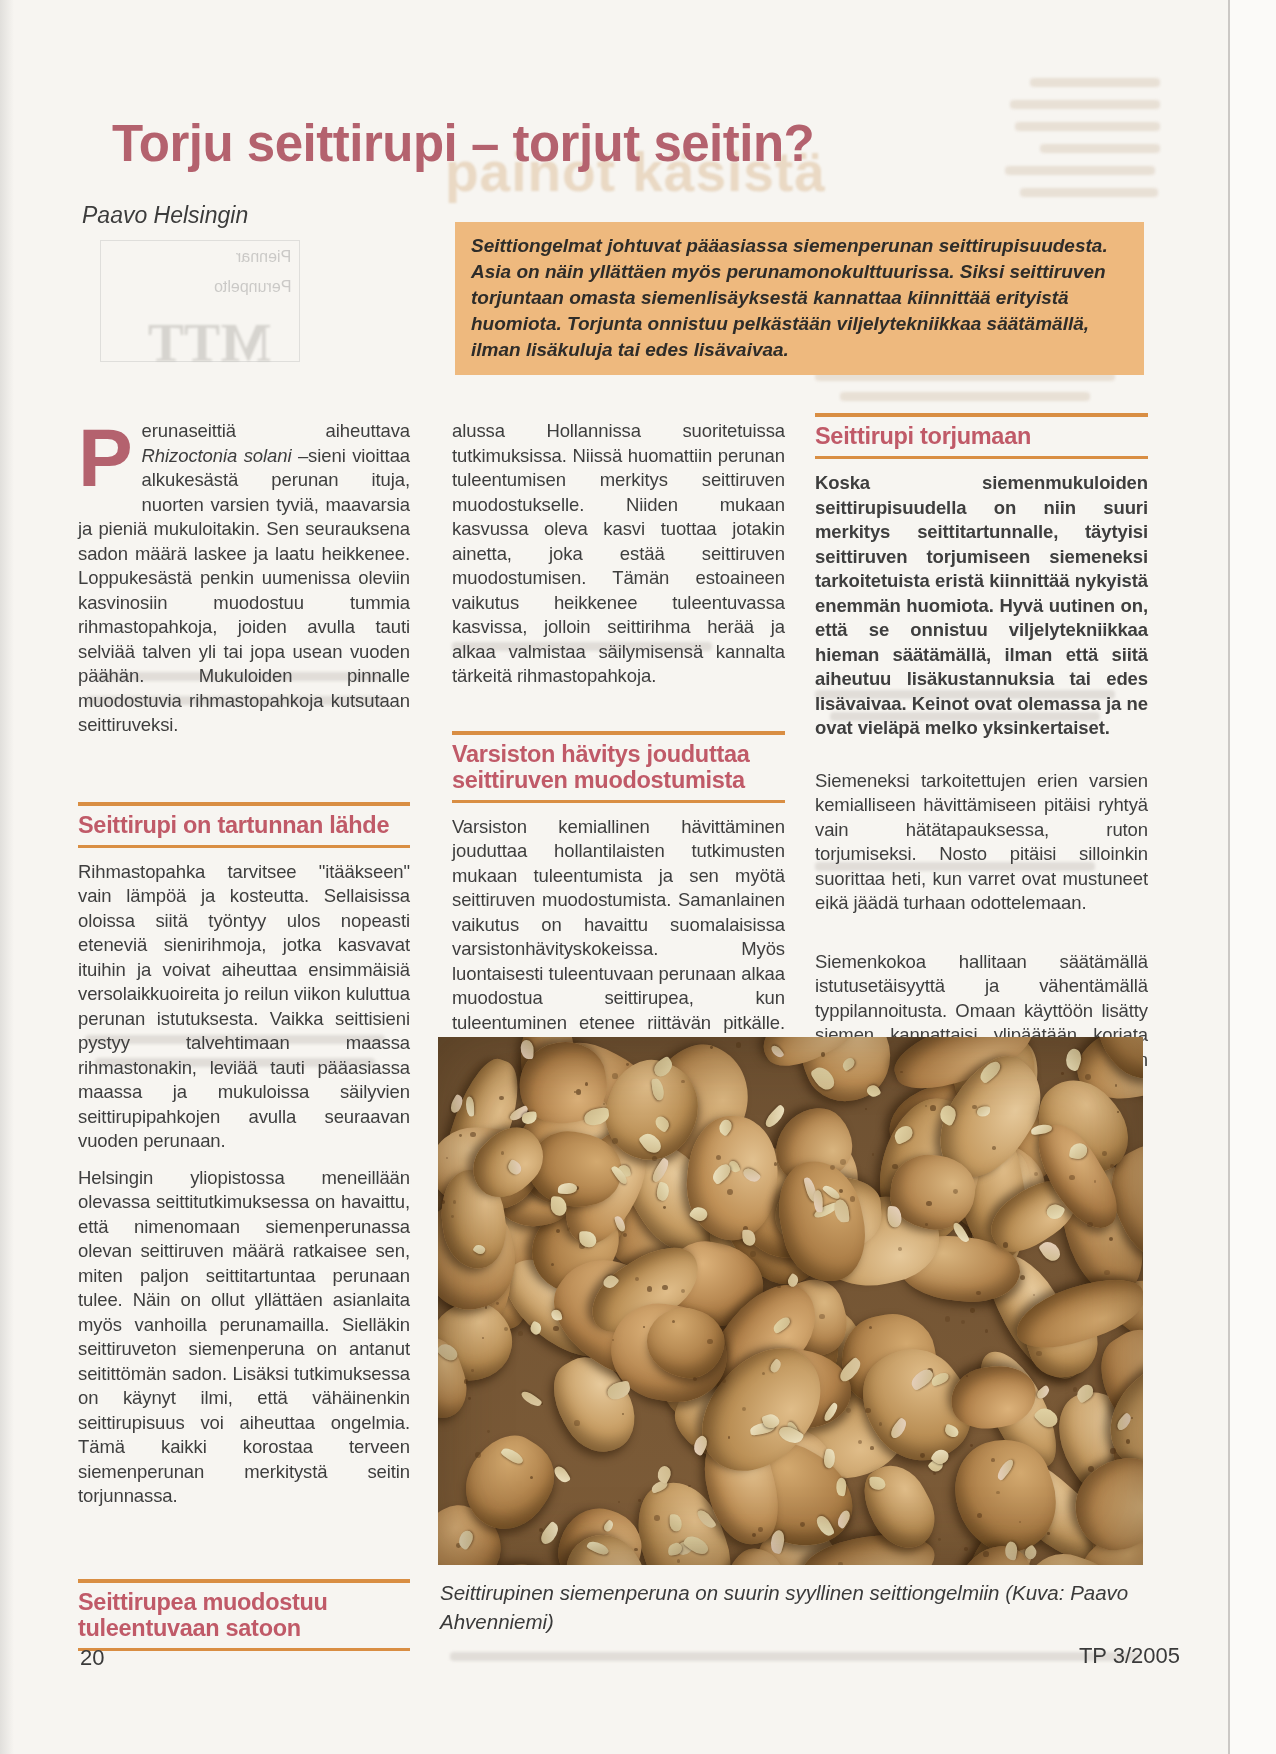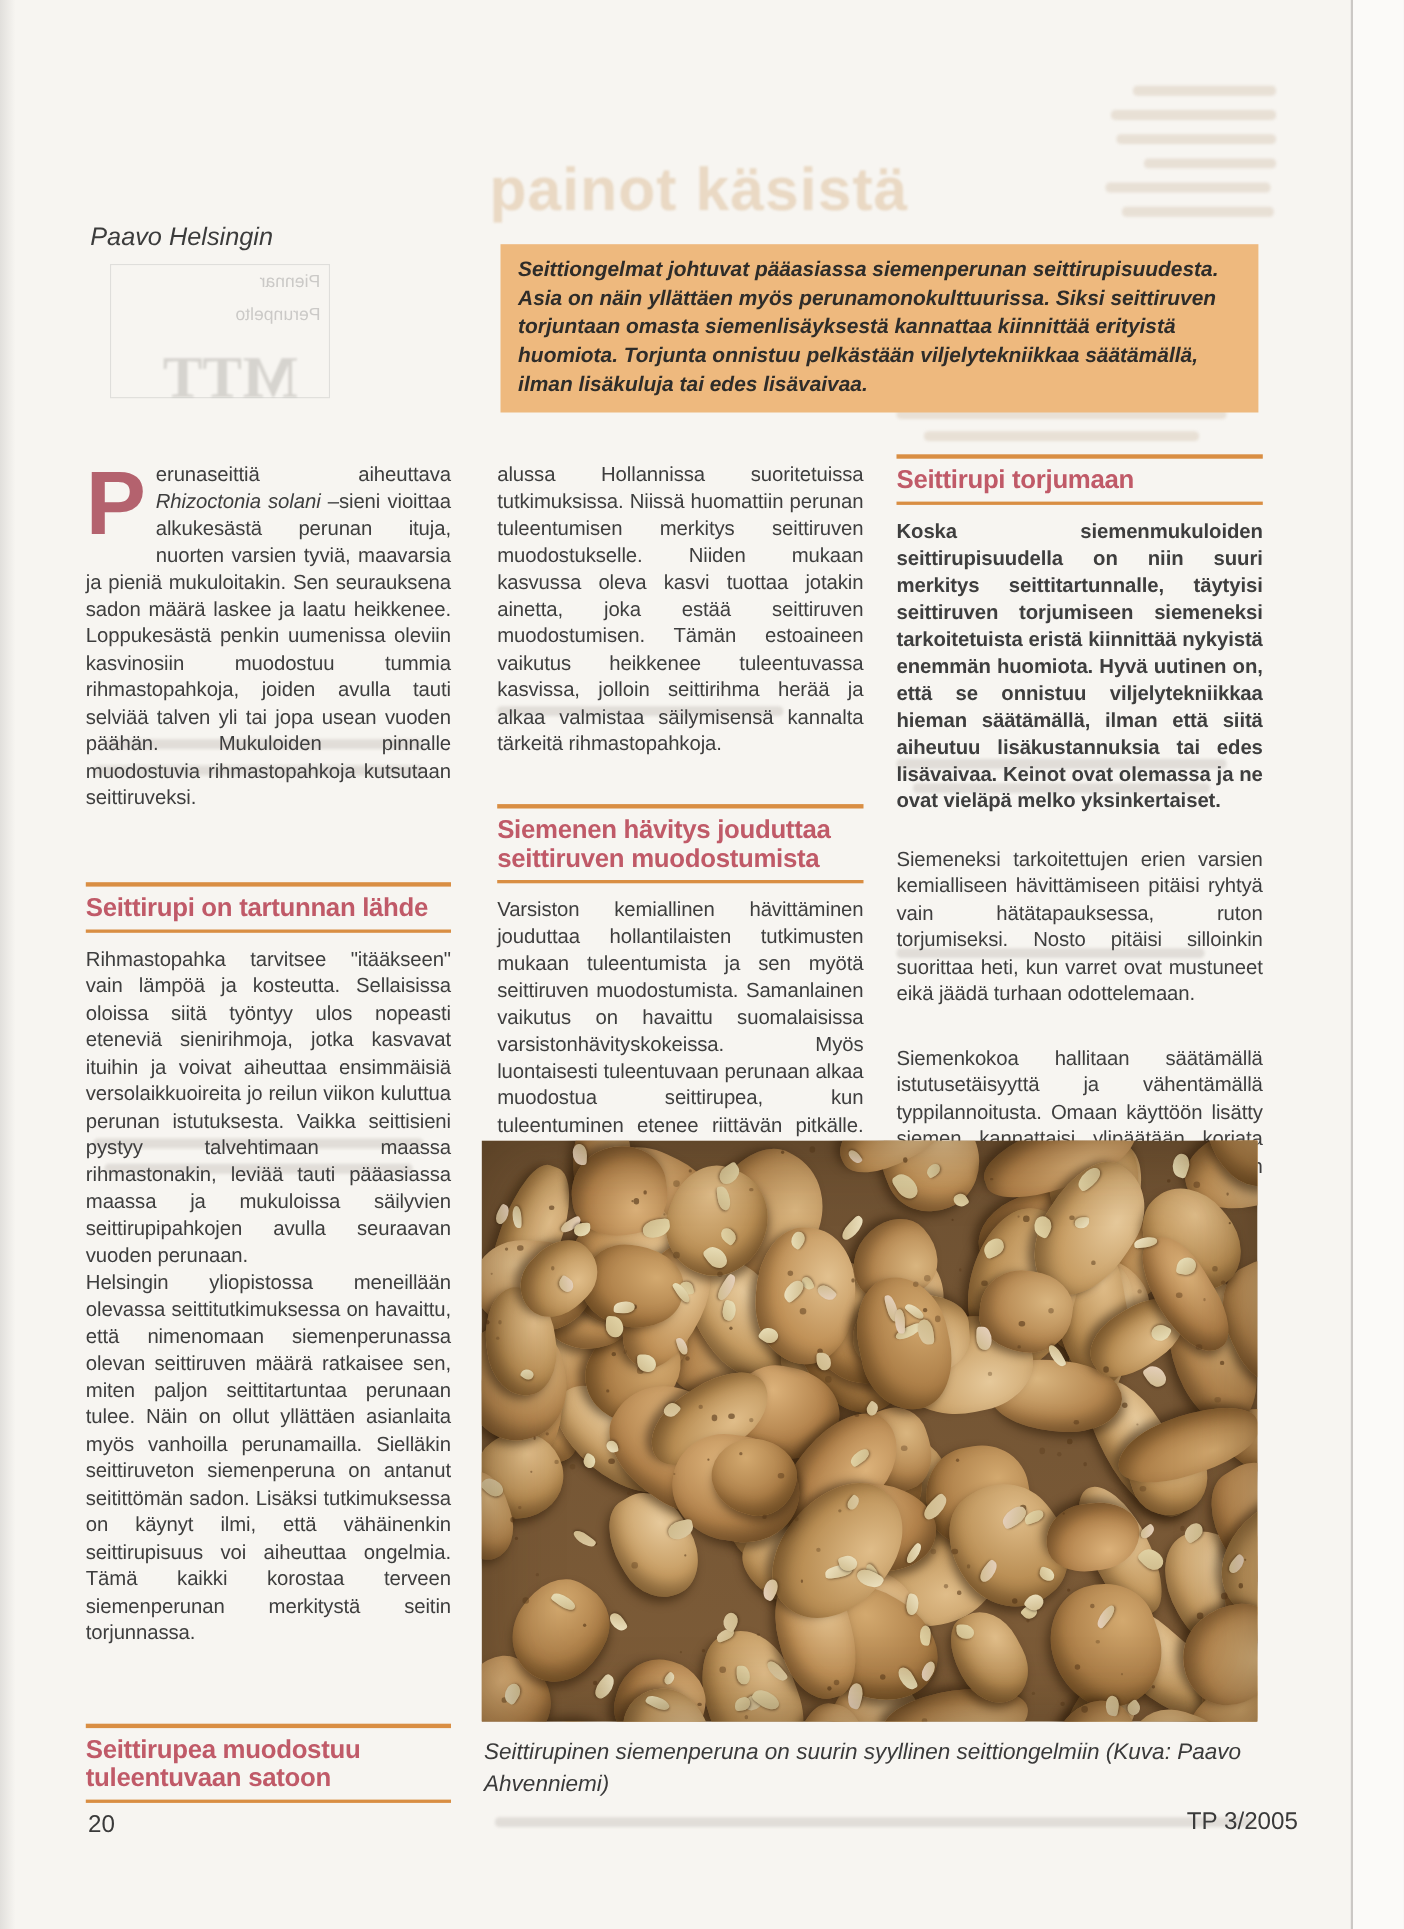--- a/index.html
+++ b/index.html
@@ -40,21 +40,21 @@
     font-weight:bold;color:#b4626e;}
   .sec-h{border-top:4px solid #d98e43;border-bottom:3px solid #d98e43;
     padding:6px 0 7px 0;margin:0;color:#c05a68;font-size:23.5px;line-height:26px;
     font-weight:bold;letter-spacing:-.3px;}
 
   
   .col1 .p1{margin-top:44px;}
   .col1 .h1{margin-top:64px;}
   .col1 .p2{margin-top:12px;}
   .col1 .h2{margin-top:56px;}
-  .col1 .p3{margin-top:0;}
+  .col1 .p3{margin-top:12px;}
   .col1 .h3{margin-top:70px;}
   .col2 .p1{margin-top:44px;}
   .col2 .h1{margin-top:42px;}
   .col2 .p2{margin-top:12px;}
   .col3 .h1{margin-top:38px;}
   .col3 .p1{margin-top:12px;font-weight:bold;}
   .col3 .p2{margin-top:28px;}
   .col3 .p3{margin-top:34px;}
 
   
@@ -111,38 +111,39 @@
   <div class="bleed gray" style="left:85px;top:1035px;width:300px;"></div>
   <div class="bleed gray" style="left:95px;top:1058px;width:280px;"></div>
   <div class="bleed" style="left:815px;top:372px;width:300px;"></div>
   <div class="bleed" style="left:840px;top:392px;width:250px;"></div>
   <div class="bleed gray" style="left:452px;top:642px;width:260px;"></div>
   <div class="bleed gray" style="left:815px;top:690px;width:300px;"></div>
   <div class="bleed gray" style="left:830px;top:712px;width:270px;"></div>
   <div class="bleed gray" style="left:815px;top:862px;width:280px;"></div>
   <div class="bleed gray" style="left:450px;top:1652px;width:690px;"></div>
 
+  <h1 class="title">Torju seittirupi – torjut seitin?</h1>
   <div class="author">Paavo Helsingin</div>
 
   <div class="lead">
     <p>Seittiongelmat johtuvat pääasiassa siemenperunan seittirupisuudesta. Asia on näin yllättäen myös perunamonokulttuurissa. Siksi seittiruven torjuntaan omasta siemenlisäyksestä kannattaa kiinnittää erityistä huomiota. Torjunta onnistuu pelkästään viljelytekniikkaa säätämällä, ilman lisäkuluja tai edes lisävaivaa.</p>
   </div>
 
   <div class="col col1">
     <p class="body-p p1"><span class="dropcap">P</span><span>erunaseittiä aiheuttava </span><i>Rhizoctonia solani</i><span> –sieni vioittaa alkukesästä perunan ituja, nuorten varsien tyviä, maavarsia ja pieniä mukuloitakin. Sen seurauksena sadon määrä laskee ja laatu heikkenee. Loppukesästä penkin uumenissa oleviin kasvinosiin muodostuu tummia rihmastopahkoja, joiden avulla tauti selviää talven yli tai jopa usean vuoden päähän. Mukuloiden pinnalle muodostuvia rihmastopahkoja kutsutaan seittiruveksi.</span></p>
     <h2 class="sec-h h1">Seittirupi on tartunnan lähde</h2>
     <p class="body-p p2">Rihmastopahka tarvitsee "itääkseen" vain lämpöä ja kosteutta. Sellaisissa oloissa siitä työntyy ulos nopeasti eteneviä sienirihmoja, jotka kasvavat ituihin ja voivat aiheuttaa ensimmäisiä versolaikkuoireita jo reilun viikon kuluttua perunan istutuksesta. Vaikka seittisieni pystyy talvehtimaan maassa rihmastonakin, leviää tauti pääasiassa maassa ja mukuloissa säilyvien seittirupipahkojen avulla seuraavan vuoden perunaan.</p>
     <p class="body-p p3">Helsingin yliopistossa meneillään olevassa seittitutkimuksessa on havaittu, että nimenomaan siemenperunassa olevan seittiruven määrä ratkaisee sen, miten paljon seittitartuntaa perunaan tulee. Näin on ollut yllättäen asianlaita myös vanhoilla perunamailla. Sielläkin seittiruveton siemenperuna on antanut seitittömän sadon. Lisäksi tutkimuksessa on käynyt ilmi, että vähäinenkin seittirupisuus voi aiheuttaa ongelmia. Tämä kaikki korostaa terveen siemenperunan merkitystä seitin torjunnassa.</p>
     <h2 class="sec-h h3">Seittirupea muodostuu tuleentuvaan satoon</h2>
 
   </div>
 
   <div class="col col2">
     <p class="body-p p1">alussa Hollannissa suoritetuissa tutkimuksissa. Niissä huomattiin perunan tuleentumisen merkitys seittiruven muodostukselle. Niiden mukaan kasvussa oleva kasvi tuottaa jotakin ainetta, joka estää seittiruven muodostumisen. Tämän estoaineen vaikutus heikkenee tuleentuvassa kasvissa, jolloin seittirihma herää ja alkaa valmistaa säilymisensä kannalta tärkeitä rihmastopahkoja.</p>
-    <h2 class="sec-h h1">Siemenen hävitys jouduttaa seittiruven muodostumista</h2>
+    <h2 class="sec-h h1">Varsiston hävitys jouduttaa seittiruven muodostumista</h2>
     <p class="body-p p2">Varsiston kemiallinen hävittäminen jouduttaa hollantilaisten tutkimusten mukaan tuleentumista ja sen myötä seittiruven muodostumista. Samanlainen vaikutus on havaittu suomalaisissa varsistonhävityskokeissa. Myös luontaisesti tuleentuvaan perunaan alkaa muodostua seittirupea, kun tuleentuminen etenee riittävän pitkälle. Varsinkin varhaislajikkeiden satoon saattaa siksi ehtiä muodostua runsaasti seittirupea ilman varsiston hävitystäkin.</p>
   </div>
 
   <div class="col col3">
     <h2 class="sec-h h1">Seittirupi torjumaan</h2>
     <p class="body-p p1">Koska siemenmukuloiden seittirupisuudella on niin suuri merkitys seittitartunnalle, täytyisi seittiruven torjumiseen siemeneksi tarkoitetuista eristä kiinnittää nykyistä enemmän huomiota. Hyvä uutinen on, että se onnistuu viljelytekniikkaa hieman säätämällä, ilman että siitä aiheutuu lisäkustannuksia tai edes lisävaivaa. Keinot ovat olemassa ja ne ovat vieläpä melko yksinkertaiset.</p>
     <p class="body-p p2">Siemeneksi tarkoitettujen erien varsien kemialliseen hävittämiseen pitäisi ryhtyä vain hätätapauksessa, ruton torjumiseksi. Nosto pitäisi silloinkin suorittaa heti, kun varret ovat mustuneet eikä jäädä turhaan odottelemaan.</p>
     <p class="body-p p3">Siemenkokoa hallitaan säätämällä istutusetäisyyttä ja vähentämällä typpilannoitusta. Omaan käyttöön lisätty siemen kannattaisi ylipäätään korjata melko aikaisin, mieluummin hieman huonokuorisena kuin seittirupisena.</p>
   </div>
 

